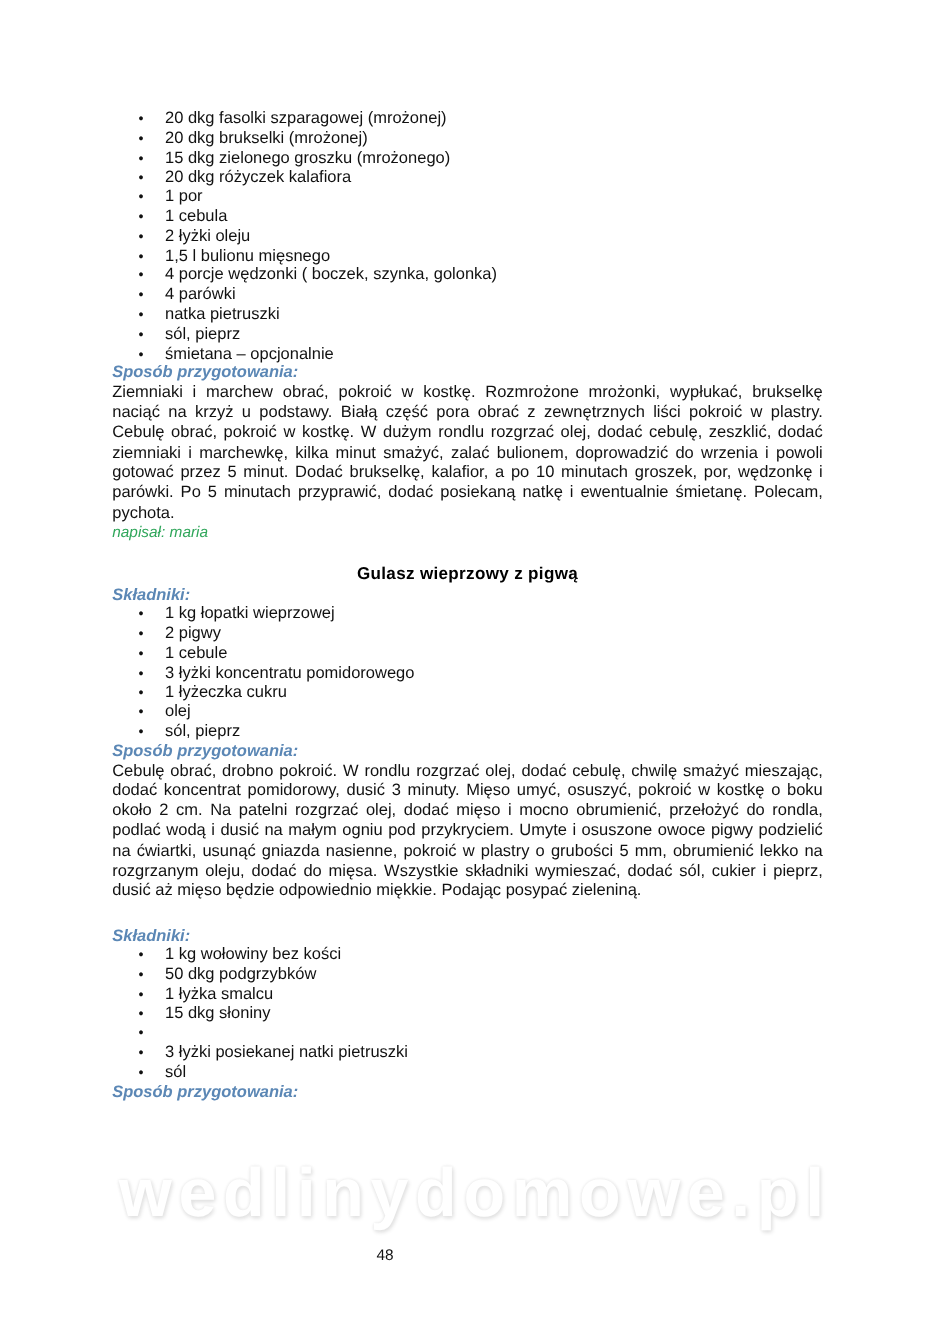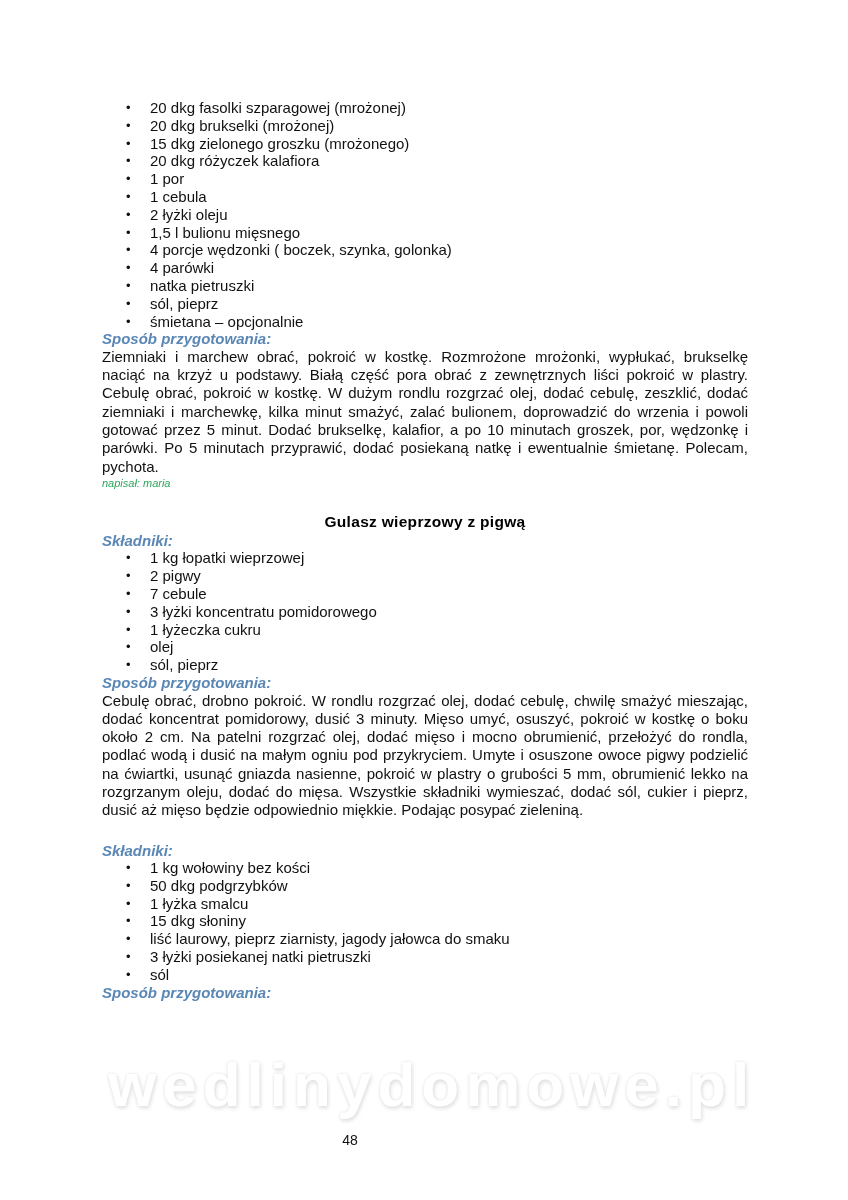--- a/index.html
+++ b/index.html
@@ -50,21 +50,21 @@
     }
     .method {
       font-size: 15px;
       line-height: 18.3px;
       text-align: justify;
       margin: 0;
     }
     .author {
       color: #2fa65a;
       font-style: italic;
-      font-size: 11px;
+      font-size: 14px;
       line-height: 14px;
       height: 14px;
     }
     .recipe-title {
       color: #000000;
       font-weight: bold;
       font-size: 15.5px;
       text-align: center;
       line-height: 20px;
       height: 20px;
@@ -125,40 +125,40 @@
   </section>
 
   <div class="spacer-1"></div>
 
   <section>
     <div class="recipe-title">Gulasz wieprzowy z pigwą</div>
     <div class="section-label">Składniki:</div>
     <ul class="ingredients">
       <li><span class="bullet">•</span><span>1 kg łopatki wieprzowej</span></li>
       <li><span class="bullet">•</span><span>2 pigwy</span></li>
-      <li><span class="bullet">•</span><span>7 cebule</span></li>
+      <li><span class="bullet">•</span><span>1 cebule</span></li>
       <li><span class="bullet">•</span><span>3 łyżki koncentratu pomidorowego</span></li>
       <li><span class="bullet">•</span><span>1 łyżeczka cukru</span></li>
       <li><span class="bullet">•</span><span>olej</span></li>
       <li><span class="bullet">•</span><span>sól, pieprz</span></li>
     </ul>
     <div class="section-label">Sposób przygotowania:</div>
     <p class="method">Cebulę obrać, drobno pokroić. W rondlu rozgrzać olej, dodać cebulę, chwilę smażyć mieszając, dodać koncentrat pomidorowy, dusić 3 minuty. Mięso umyć, osuszyć, pokroić w kostkę o boku około 2 cm. Na patelni rozgrzać olej, dodać mięso i mocno obrumienić, przełożyć do rondla, podlać wodą i dusić na małym ogniu pod przykryciem. Umyte i osuszone owoce pigwy podzielić na ćwiartki, usunąć gniazda nasienne, pokroić w plastry o grubości 5 mm, obrumienić  lekko na rozgrzanym oleju, dodać do mięsa. Wszystkie składniki wymieszać, dodać sól, cukier i pieprz, dusić aż mięso będzie odpowiednio miękkie. Podając posypać zieleniną.</p>
   </section>
 
   <div class="spacer-2"></div>
 
   <section>
     <div class="section-label">Składniki:</div>
     <ul class="ingredients">
       <li><span class="bullet">•</span><span>1 kg wołowiny bez kości</span></li>
       <li><span class="bullet">•</span><span>50 dkg podgrzybków</span></li>
       <li><span class="bullet">•</span><span>1 łyżka smalcu</span></li>
       <li><span class="bullet">•</span><span>15 dkg słoniny</span></li>
-      <li><span class="bullet">•</span><span>liść laurowy, pieprz ziarnisty, jagody jałowca do smaku</span></li>
+      <li><span class="bullet">•</span></li>
       <li><span class="bullet">•</span><span>3 łyżki posiekanej natki pietruszki</span></li>
       <li><span class="bullet">•</span><span>sól</span></li>
     </ul>
     <div class="section-label">Sposób przygotowania:</div>
   </section>
 
 </div>
 
 <div class="page-number">48</div>
 

